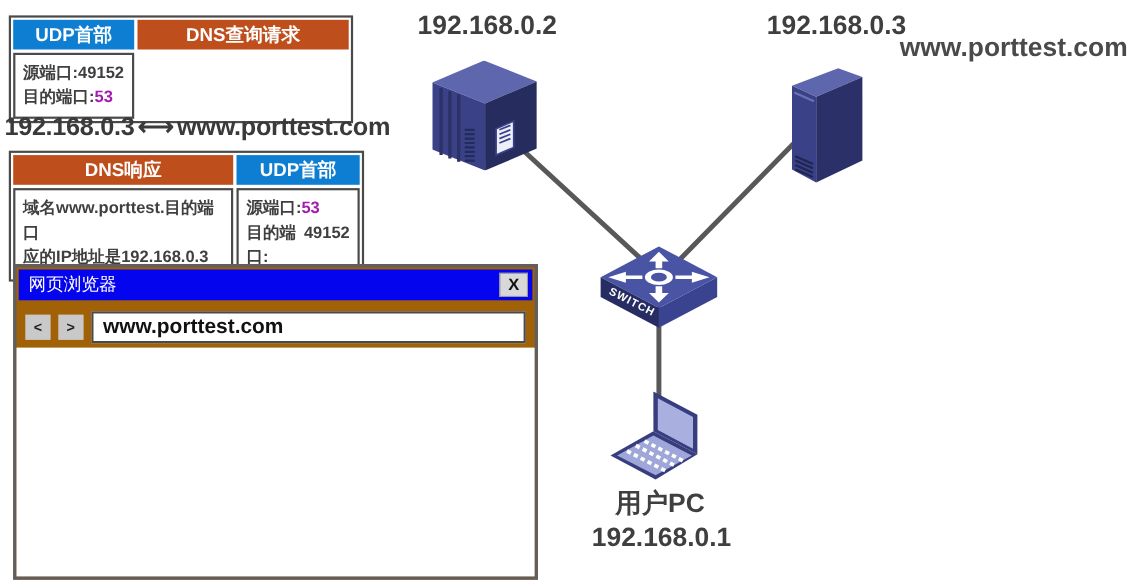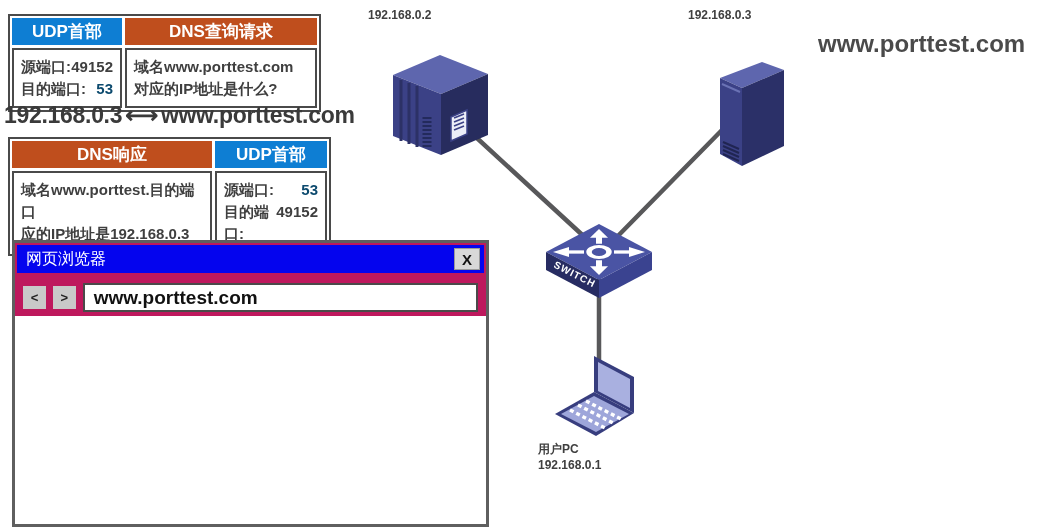--- a/index.html
+++ b/index.html
@@ -11,51 +11,51 @@
   .packet-table { position:absolute; display:grid; gap:3px; padding:2px;
                   border:2px solid #4a4a4a; background:#fff; }
   #query-table   { left:8px;  top:14px;  width:313px; grid-template-columns:110px 1fr; }
   #response-table{ left:8px;  top:137px; width:323px; grid-template-columns:200px 1fr; }
   .hdr-cell { color:#fff; font-weight:bold; font-size:17px; text-align:center;
               padding:2px 2px; }
   .hdr-blue   { background:#0e7ed3; }
   .hdr-orange { background:#bf4e1d; }
   .body-cell { border:2px solid #4a4a4a; background:#fff; padding:6px 7px;
                font-size:15px; font-weight:bold; color:#3f3f3f; line-height:1.45; }
-  .port-line { display:flex; justify-content:space-between; align-items:baseline; }
-  .port-red { color:#0c4a6e; }
+  .port-line { display:flex; align-items:baseline; }
+  .port-red { color:#a21caf; }
 
   
   #mapping-line { left:4px; top:102px; font-size:23px; font-weight:bold;
                   color:#3a3a3a; white-space:nowrap; letter-spacing:-0.3px; }
   #mapping-line .arr { font-weight:bold; padding:0 3px; }
 
   
   #browser { left:12px; top:240px; width:477px; height:287px;
-             border:3px solid #5f5f5f; background:#be185d;
+             border:3px solid #5f5f5f; background:#a16207;
              display:flex; flex-direction:column; }
   #browser-titlebar { margin:2px; height:28px; background:#0404ee; color:#fff;
                       display:flex; align-items:center; padding:0 4px 0 9px;
                       font-size:16px; }
   #browser-close { margin-left:auto; width:26px; height:22px; background:#d8d8d8;
                    color:#111; font-weight:bold; font-size:15px;
                    display:flex; align-items:center; justify-content:center;
                    border:1px solid #9a9a9a; cursor:default; }
   #browser-toolbar { display:flex; align-items:center; gap:7px; padding:8px 8px 4px 8px; }
   .nav-btn { width:23px; height:23px; background:#c9c9c9; color:#222;
              font-weight:bold; font-size:13px; display:flex; align-items:center;
              justify-content:center; }
   #address-bar { width:398px; height:29px; border:2px solid #4a4a4a; background:#fff;
                  display:flex; align-items:center; padding:0 9px;
                  font-size:19px; font-weight:bold; color:#111; }
   #browser-content { flex:1; background:#fff; }
 
   
-  .node-label { position:absolute; text-align:left; font-weight:bold;
-                color:#3f3f3f; font-size:12px; line-height:1.3; }
+  .node-label { position:absolute; text-align:center; font-weight:bold;
+                color:#3f3f3f; font-size:24px; line-height:1.3; }
   #dns-label { left:368px; top:8px;  width:150px; }
   #web-label { left:688px; top:8px;  width:145px; }
   #pc-label  { left:538px; top:442px; width:124px; }
   #web-domain { position:absolute; left:818px; top:30px; font-size:24px;
                 font-weight:bold; color:#4a4a4a; white-space:nowrap; }
 
   svg { display:block; }
 </style>
 </head>
 <body>
@@ -71,24 +71,20 @@
   <div class="hdr-cell hdr-orange">DNS查询请求</div>
   <div class="body-cell">
     <div class="port-line">
       <span>源端口:</span>
       <span>49152</span>
     </div>
     <div class="port-line">
       <span>目的端口:</span>
       <span class="port-red">53</span>
     </div>
-  </div>
-  <div class="body-cell">
-    <div>域名www.porttest.com</div>
-    <div>对应的IP地址是什么?</div>
   </div>
 </div>
 
 <div id="mapping-line" class="abs">
   <span>192.168.0.3</span><span class="arr">⟷</span><span>www.porttest.com</span>
 </div>
 
 <div id="response-table" class="packet-table">
   <div class="hdr-cell hdr-orange">DNS响应</div>
   <div class="hdr-cell hdr-blue">UDP首部</div>

